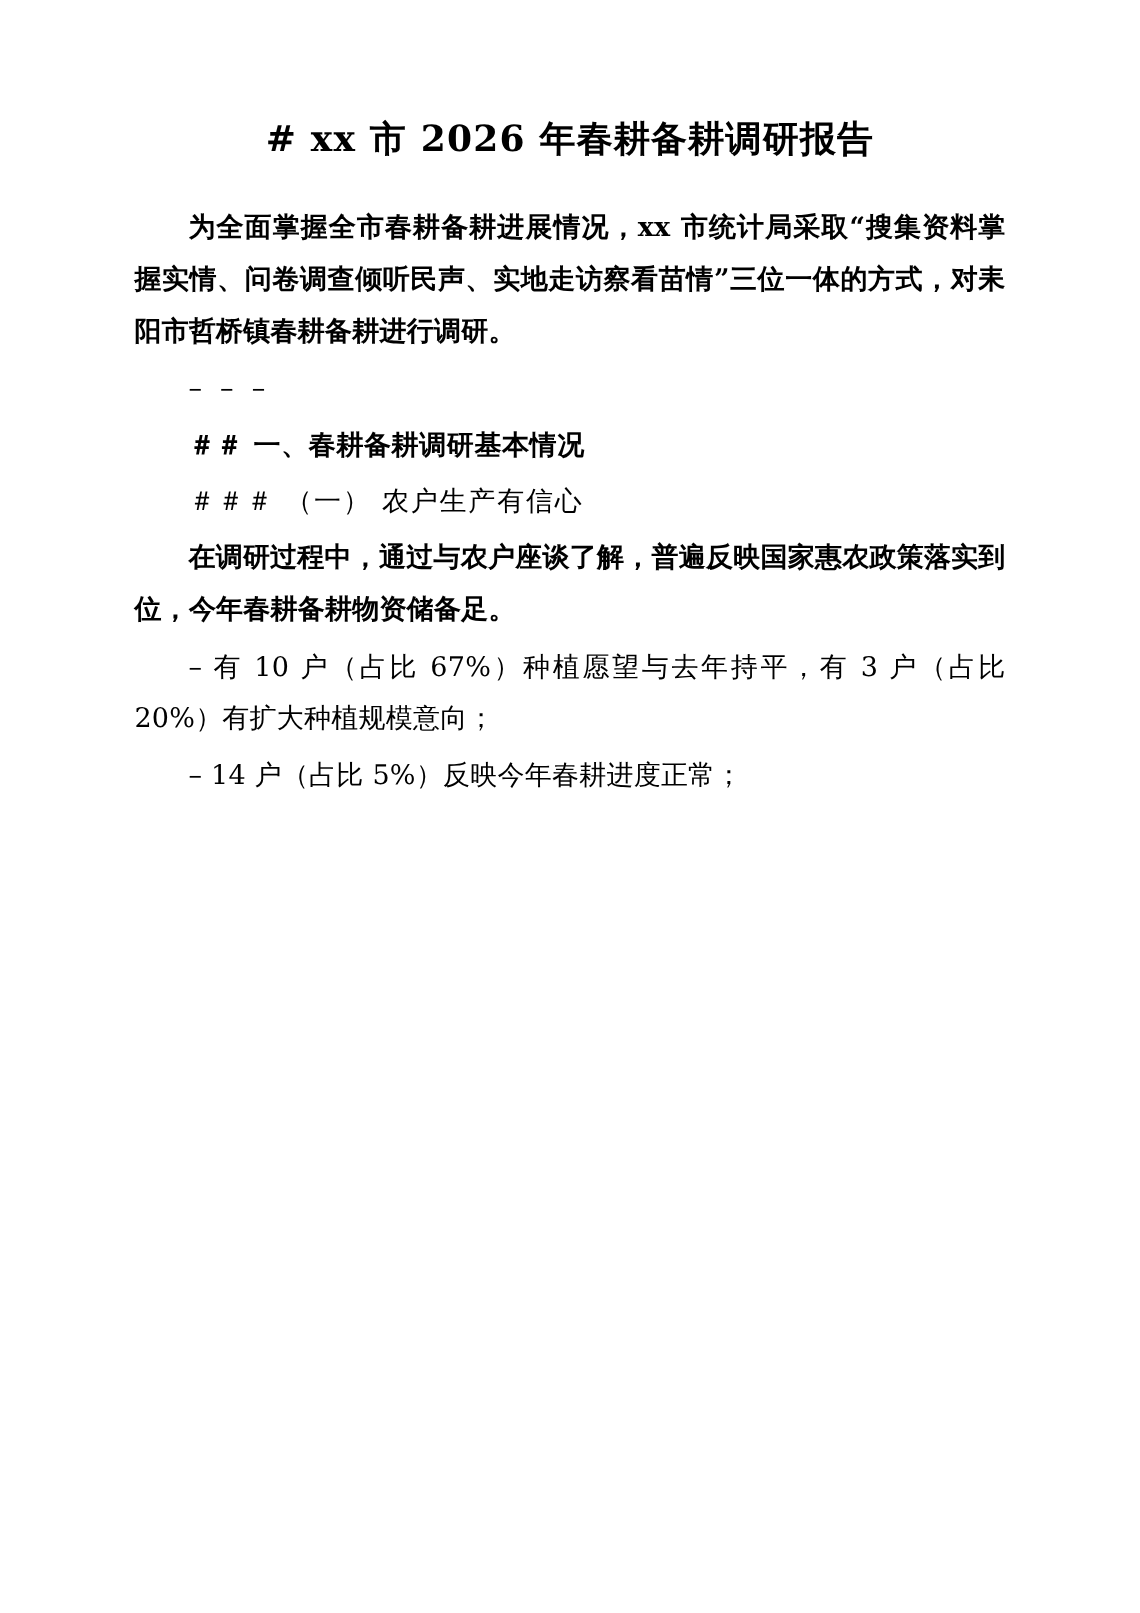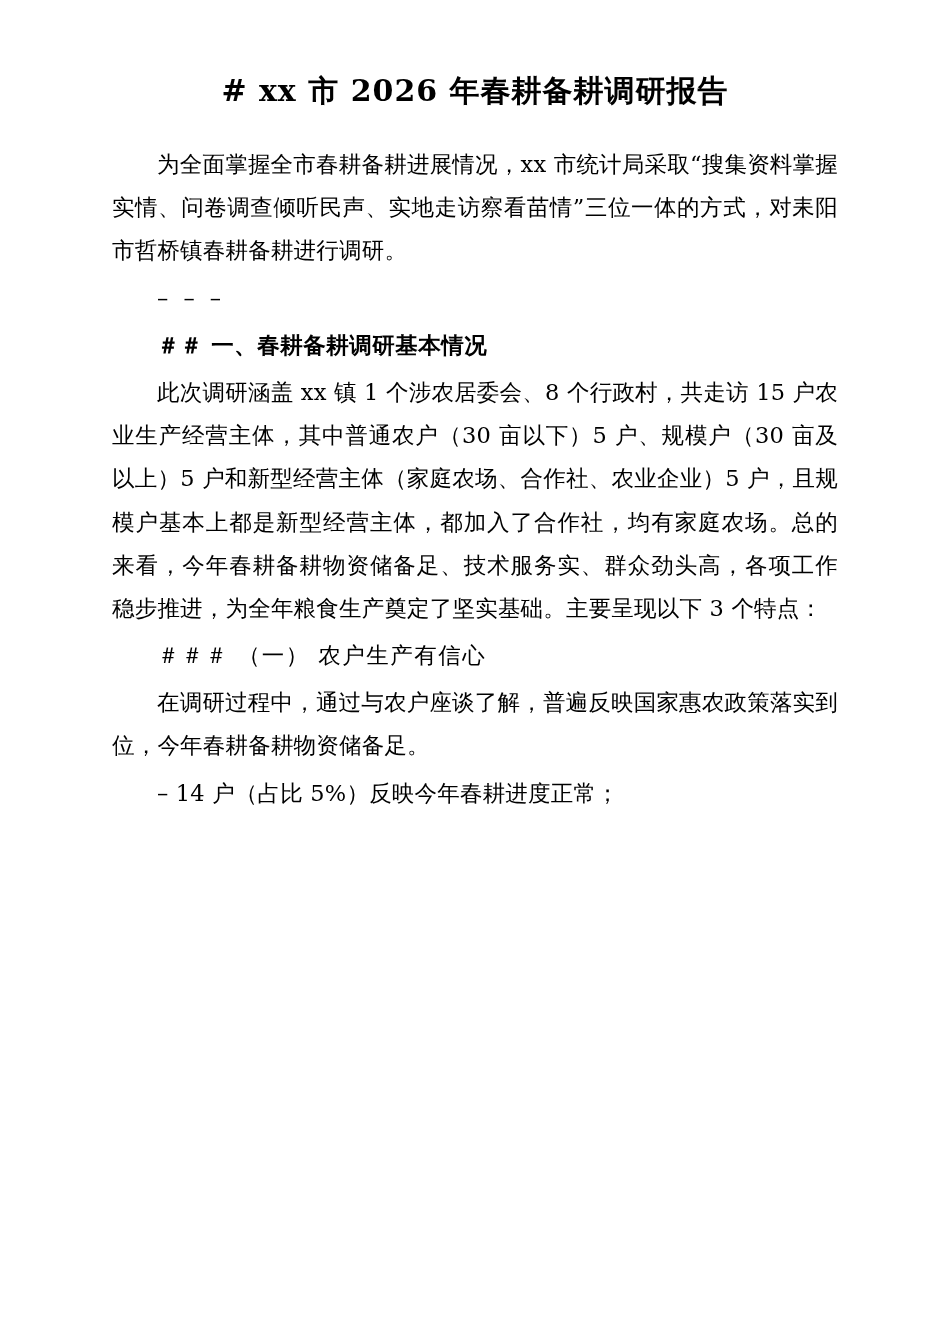--- a/index.html
+++ b/index.html
@@ -11,41 +11,42 @@
     width: 950px;
     height: 1344px;
     font-family: "DejaVu Serif", "Liberation Serif", serif;
     color: #000000;
     overflow: hidden;
   }
   .page {
     width: 950px;
     height: 1344px;
     box-sizing: border-box;
-    padding: 68px 112px 60px 112px;
+    padding: 94px 112px 60px 112px;
     position: relative;
   }
   .doc-title {
     font-size: 30px;
     font-weight: bold;
     text-align: center;
     letter-spacing: 1px;
     margin: 0 0 30px 0;
     line-height: 1.5;
   }
   p {
     margin: 0 0 4px 0;
     font-size: 22.5px;
     line-height: 1.92;
     text-align: justify;
     text-justify: inter-ideograph;
     letter-spacing: 0.2px;
   }
   .indent {
     text-indent: 2em;
+    font-weight: bold;
   }
   .heading2 {
     font-size: 22.5px;
     font-weight: bold;
     text-indent: 2em;
     line-height: 1.92;
     margin: 0 0 4px 0;
     letter-spacing: 0.5px;
   }
   .heading3 {
@@ -77,21 +78,21 @@
 <div class="page">
 
   <h1 class="doc-title"># xx 市 2026 年春耕备耕调研报告</h1>
 
   <p class="indent">为全面掌握全市春耕备耕进展情况，xx 市统计局采取“搜集资料掌握实情、问卷调查倾听民声、实地走访察看苗情”三位一体的方式，对耒阳市哲桥镇春耕备耕进行调研。</p>
 
   <p class="rule-line">– – –</p>
 
   <p class="heading2">＃＃ 一、春耕备耕调研基本情况</p>
 
-  <p class="indent">此次调研涵盖 xx 镇 1 个涉农居委会、8 个行政村，共走访 15 户农业生产经营主体，其中普通农户（30 亩以下）5 户、规模户（30 亩及以上）5 户和新型经营主体（家庭农场、合作社、农业企业）5 户，且规模户基本上都是新型经营主体，都加入了合作社，均有家庭农场。总的来看，今年春耕备耕物资储备足、技术服务实、群众劲头高，各项工作稳步推进，为全年粮食生产奠定了坚实基础。主要呈现以下 3 个特点：</p>
 
   <p class="heading3">＃＃＃ （一） 农户生产有信心</p>
 
   <p class="indent">在调研过程中，通过与农户座谈了解，普遍反映国家惠农政策落实到位，今年春耕备耕物资储备足。</p>
 
+  <p class="bullet">– 有 10 户（占比 67%）种植愿望与去年持平，有 3 户（占比 20%）有扩大种植规模意向；</p>
   <p class="bullet">– 14 户（占比 5%）反映今年春耕进度正常；</p>
 
 </div>
 
 </body></html>

